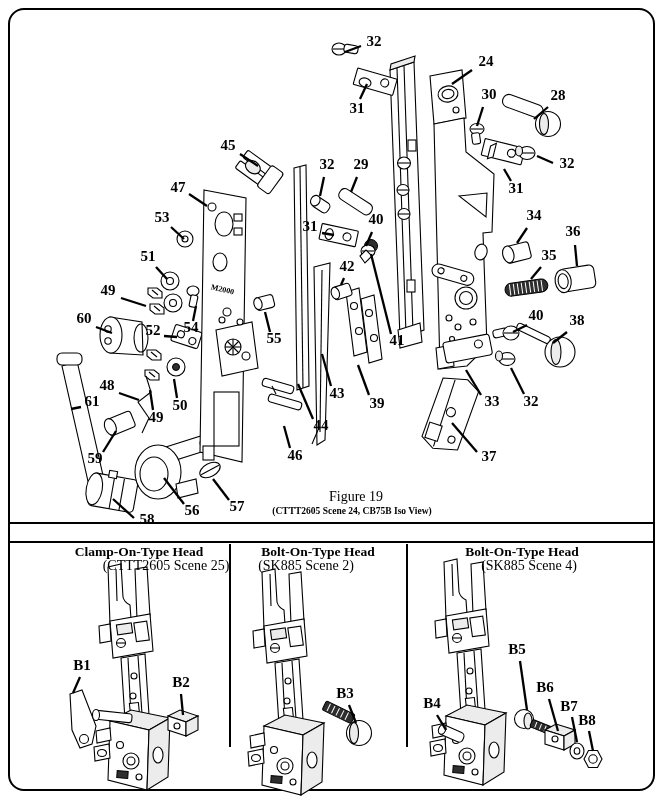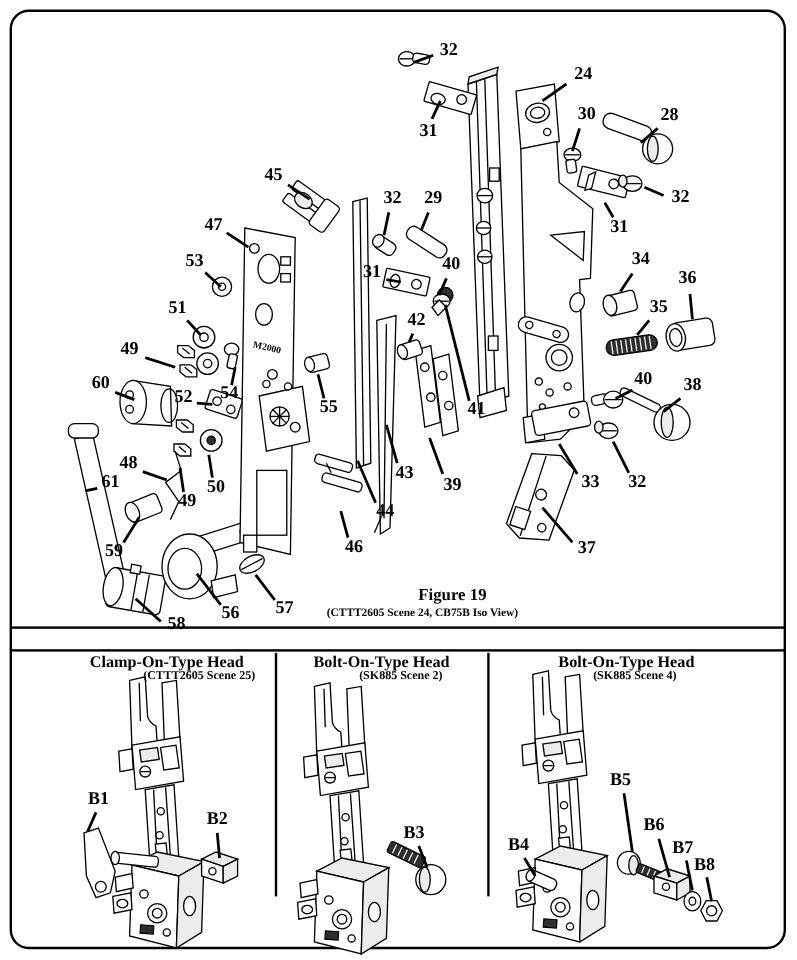--- a/index.html
+++ b/index.html
@@ -8,25 +8,25 @@
   .frame{position:absolute;left:8px;top:8px;right:9px;bottom:9px;border:2.5px solid #000;border-radius:16px;}
   svg{position:absolute;left:0;top:0;}
   .ln{fill:none;stroke:#000;stroke-width:1.1;}
   .wh{fill:#fff;stroke:#000;stroke-width:1.1;}
   .gr{fill:#ececec;stroke:#000;stroke-width:1.1;}
   .dk{fill:#2e2e2e;stroke:#000;stroke-width:1;}
   .leader{stroke:#000;stroke-width:2.3;}
   .plbl{font:bold 15px "Liberation Serif", serif;text-anchor:middle;fill:#000;}
   .plate-logo{font:bold 8px "Liberation Serif", serif;fill:#000;text-anchor:middle;}
   .txt{position:absolute;transform:translateX(-50%);white-space:pre;text-align:center;}
-  .fig-title{font-weight:bold;font-size:14px;margin-left:21px;}
+  .fig-title{font-weight:normal;font-size:14px;}
   .fig-caption{font-weight:bold;font-size:9.5px;padding-left:28px;}
   .banner{font-weight:bold;font-size:14px;}
   .panel-title{font-weight:bold;font-size:13.5px;text-align:right;}
-  .panel-caption{font-weight:bold;font-size:10px;}
+  .panel-caption{font-weight:normal;font-size:14px;}
   .rule{position:absolute;left:9px;right:10px;height:2.2px;background:#000;}
   .vdiv{position:absolute;width:2.2px;background:#000;}
 </style>
 </head>
 <body>
 
 <div class="page">
   <div class="frame"></div>
 
   <svg id="diagram" width="664" height="800" viewBox="0 0 664 800">
@@ -531,16 +531,16 @@
 
   <div class="rule" style="top:522px;"></div>
   <div class="rule" style="top:541px;"></div>
 
   <div class="vdiv" style="left:229px;top:544px;height:203px;"></div>
   <div class="vdiv" style="left:406px;top:544px;height:203px;"></div>
 
   <div class="txt panel-title" style="left:139px;top:544px;">Clamp-On-Type Head</div>
   <div class="txt panel-caption" style="left:166px;top:558px;">(CTTT2605 Scene 25)</div>
   <div class="txt panel-title" style="left:318px;top:544px;">Bolt-On-Type Head</div>
-  <div class="txt panel-caption" style="left:334px;top:558px;text-align:center;">(SK885 Scene 2)</div>
+  <div class="txt panel-caption" style="left:306px;top:558px;text-align:center;">(SK885 Scene 2)</div>
   <div class="txt panel-title" style="left:522px;top:544px;">Bolt-On-Type Head</div>
   <div class="txt panel-caption" style="left:529px;top:558px;">(SK885 Scene 4)</div>
 </div>
 
 </body></html>

